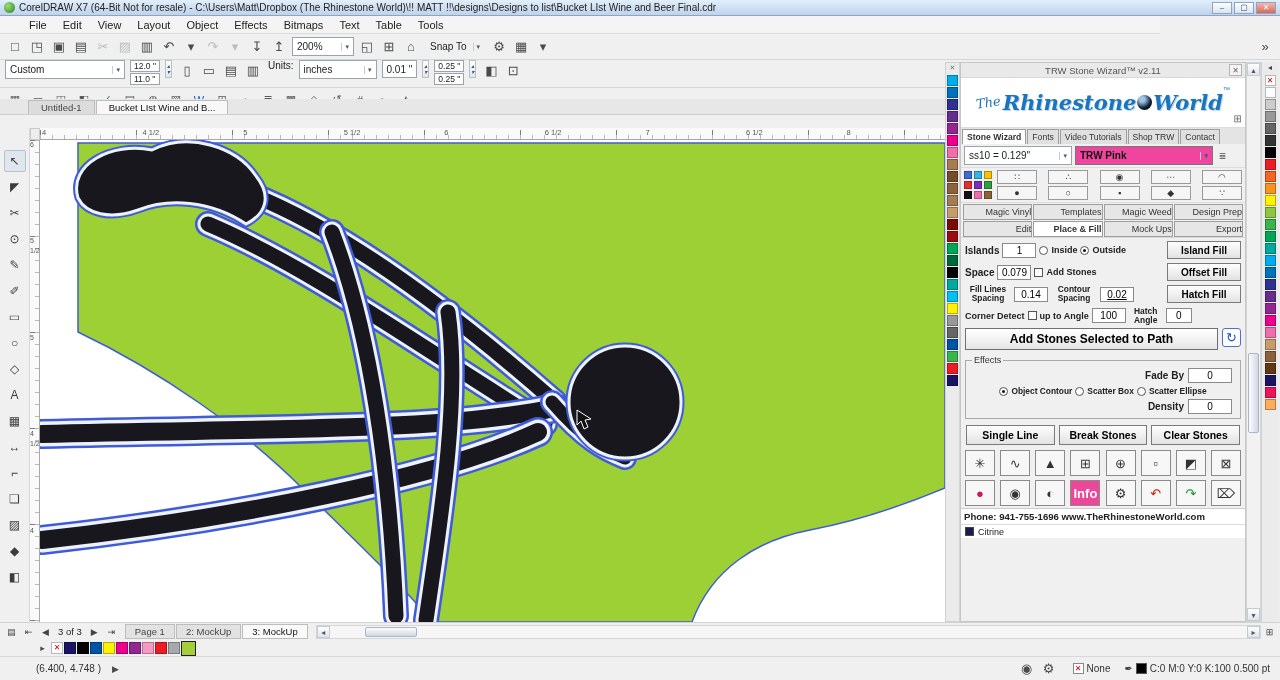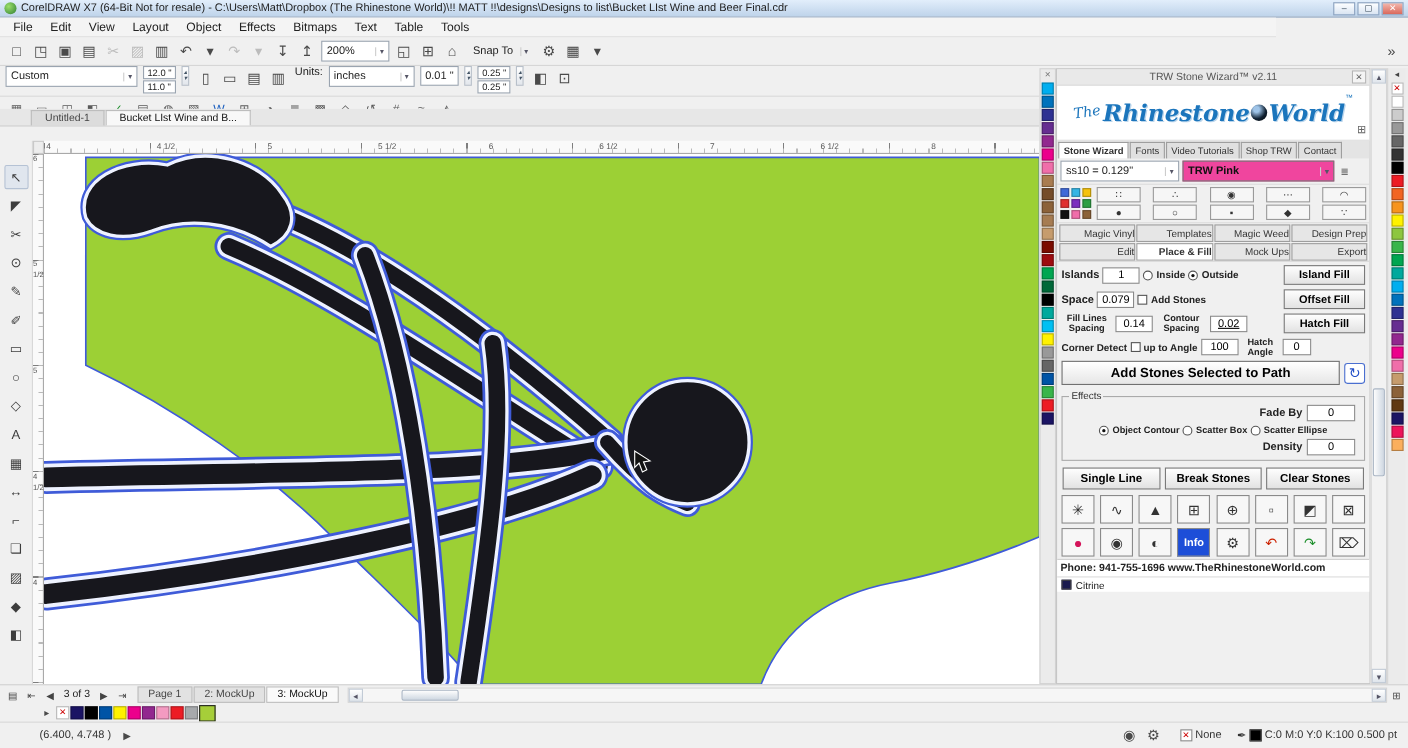--- a/index.html
+++ b/index.html
@@ -7,21 +7,21 @@
   body{font-family:"Liberation Sans",sans-serif;font-size:11px;color:#222;background:#f0f0f0;position:relative}
 
   
   .titlebar{position:absolute;left:0;top:0;width:1280px;height:16px;background:linear-gradient(#e2eefb,#bed3ea);border-bottom:1px solid #8ea4c0;display:flex;align-items:center;padding:0 4px;font-size:10px;white-space:nowrap}
   .appicon{width:11px;height:11px;border-radius:50%;background:radial-gradient(circle at 35% 35%,#9be06b,#2e7d32);margin-right:4px;flex:0 0 auto}
   .titletext{overflow:hidden;text-overflow:ellipsis;flex:1}
   .winctl{display:flex;gap:2px;margin-left:6px}
   .winbtn{width:20px;height:12px;border:1px solid #8ea4c0;background:linear-gradient(#fdfeff,#d9e4f2);font-size:8px;line-height:10px;text-align:center;color:#345}
   .winbtn.close{background:linear-gradient(#f3b7ad,#d9675a);color:#fff}
 
-  .menubar{position:absolute;left:0;top:16px;width:1160px;height:18px;background:#f4f4f4;border-bottom:1px solid #dcdcdc;display:flex;align-items:center;padding-left:4px}
+  .menubar{position:absolute;left:0;top:16px;width:1160px;height:18px;background:#f4f4f4;border-bottom:1px solid #dcdcdc;display:flex;align-items:center;padding-left:21px}
   .mitem{padding:2px 8px;cursor:default}
 
   .toolbar1{position:absolute;left:0;top:34px;width:1280px;height:26px;background:#f0f0f0;border-bottom:1px solid #d6d6d6;display:flex;align-items:center;gap:3px;padding:0 5px}
   .propbar{position:absolute;left:0;top:60px;width:1280px;height:28px;background:#f0f0f0;border-bottom:1px solid #d6d6d6;display:flex;align-items:flex-start;gap:5px;padding:0 5px}
   .toolbar2{position:absolute;left:0;top:88px;width:945px;height:24px;background:#f0f0f0;border-bottom:1px solid #dadada;display:flex;align-items:center;gap:5px;padding:0 6px}
 
   .iconrow{display:flex;align-items:center;gap:2px}
   .grow{flex:1}
   .tbi{min-width:20px;height:20px;display:inline-flex;align-items:center;justify-content:center;font-size:13px;color:#4a4a4a;border:1px solid transparent;border-radius:2px}
   .tbi.off{color:#bcbcbc}
@@ -109,36 +109,36 @@
   .flabel{font-weight:bold;font-size:10px;white-space:nowrap}
   .flabel.wrap{width:46px;font-size:8.4px;line-height:8.6px;text-align:center;white-space:normal}
   .fin{width:34px;height:15px;border:1px solid #8a8a8a;font-size:10px;text-align:center;background:#fff;font-family:"Liberation Sans",sans-serif}
   .fin.u{text-decoration:underline}
   .fin.w44{width:44px}
   .radio{width:9px;height:9px;border:1px solid #555;border-radius:50%;background:#fff;display:inline-block;position:relative;flex:0 0 auto}
   .radio.on::after{content:"";position:absolute;left:2px;top:2px;width:3px;height:3px;border-radius:50%;background:#111}
   .rlabel{font-weight:bold;font-size:9px}
   .checkbox{width:9px;height:9px;border:1px solid #555;background:#fff;display:inline-block;flex:0 0 auto}
   .tbtn{margin-left:auto;min-width:74px;height:18px;border:1px solid #7a7a7a;background:linear-gradient(#fefefe,#e2e2e2);font-size:10px;font-weight:bold;font-family:"Liberation Sans",sans-serif}
-  .bigrow{display:flex;align-items:center;gap:4px;padding:2px 4px}
+  .bigrow{display:flex;gap:4px;padding:2px 4px}
   .bigbtn{flex:1;height:22px;border:1px solid #707070;background:linear-gradient(#fff,#e6e6e6);font-size:12px;font-weight:bold;font-family:"Liberation Sans",sans-serif}
   .refbtn{width:19px;height:19px;border:1px solid #4a6fd0;border-radius:3px;color:#2450c8;font-size:13px;display:inline-flex;align-items:center;justify-content:center;background:#fff}
 
   .effects{margin:3px 4px;border:1px solid #aaa;padding:2px 0 3px 0}
   .effects legend{font-size:9px;color:#333;margin-left:6px;padding:0 2px}
   .erow{display:flex;justify-content:flex-end;align-items:center;gap:4px;padding:1px 8px}
   .erow .flabel{font-size:10px}
   .erow.radios{justify-content:center;gap:3px;padding:2px 2px}
   .erow.radios .rlabel{font-size:8.4px}
 
   .actionrow{display:flex;gap:4px;padding:3px 5px}
   .abtn{flex:1;height:20px;border:1px solid #7a7a7a;background:linear-gradient(#fefefe,#e2e2e2);font-size:10.5px;font-weight:bold;font-family:"Liberation Sans",sans-serif}
   .stntools{display:flex;justify-content:space-between;padding:2px 4px}
   .sti{width:30px;height:26px;border:1px sol1d #8a8a8a;border:1px solid #8a8a8a;background:#f7f7f7;display:inline-flex;align-items:center;justify-content:center;font-size:13px;color:#333}
-  .sti.info{background:#1d4ed8;color:#fff;font-size:10px;font-weight:bold}
+  .sti.info{background:#ec4899;color:#fff;font-size:13px;font-weight:bold}
   .phone{font-size:9.6px;font-weight:bold;padding:2px 3px;background:#fff;border-top:1px solid #ccc;white-space:nowrap}
   .citrine{height:14px;background:#fff;display:flex;gap:4px;padding:0 4px;align-items:center;font-size:9px;border-top:1px solid #ddd}
   .citsw{width:9px;height:9px;background:var(--cit);border:1px solid #444;display:inline-block}
 
   .vscroll{width:15px;background:#f2f2f2;border:1px solid #d5d5d5;position:relative}
   .scrarrow{position:absolute;left:0;width:100%;text-align:center;font-size:8px;color:#556;height:13px;line-height:13px;background:linear-gradient(#fff,#dfe5ec);border:1px solid #c2cbd6}
   .vscroll .scrarrow{top:0}
   .vscroll .scrarrow.bottom{top:auto;bottom:0}
   .vthumb{position:absolute;left:1px;width:11px;top:290px;height:80px;background:linear-gradient(90deg,#fdfdfd,#cfd8e2);border:1px solid #aab6c5;border-radius:2px}
   .rightpal{width:17px;background:#ebebeb;border-left:1px solid #d2d2d2;display:flex;flex-direction:column;align-items:center;padding-top:1px}

